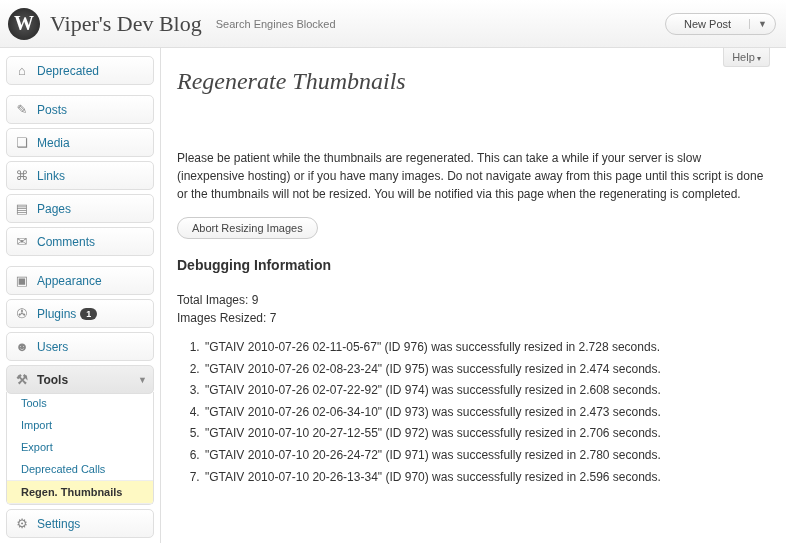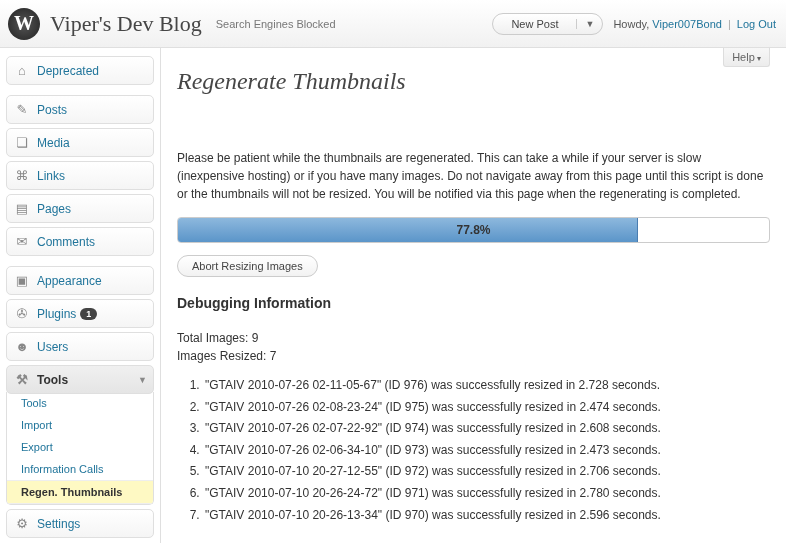--- a/index.html
+++ b/index.html
@@ -45,26 +45,20 @@
 
 <div class="header">
   <div class="wp-logo">W</div>
   <div class="site-title">Viper's Dev Blog</div>
   <div class="search-blocked">Search Engines Blocked</div>
   <div class="header-right">
     <div class="new-post-btn">
       <span>New Post</span>
       <span class="dd">▼</span>
     </div>
-    <div class="howdy">
-      <span>Howdy,</span>
-      <a>Viper007Bond</a>
-      <span class="sep">|</span>
-      <a>Log Out</a>
-    </div>
   </div>
 </div>
 
 <div class="main">
   <div class="sidebar">
     <div class="menu-item">
         <span class="micon">⌂</span>
         <span>Deprecated</span>
       </div>
     <div class="menu-sep"></div>
@@ -104,37 +98,33 @@
       </div>
     <div class="menu-item active">
         <span class="micon">⚒</span>
         <span>Tools</span>
         <span class="arrow">▼</span>
       </div>
     <ul class="submenu">
       <li>Tools</li>
       <li>Import</li>
       <li>Export</li>
-      <li>Information Calls</li>
+      <li>Deprecated Calls</li>
       <li class="current">Regen. Thumbnails</li>
     </ul>
     <div class="menu-item">
         <span class="micon">⚙</span>
         <span>Settings</span>
       </div>
   </div>
 
   <div class="content">
     <div class="help-tab">Help</div>
     <h2 class="page-title">Regenerate Thumbnails</h2>
     <p class="intro">Please be patient while the thumbnails are regenerated. This can take a while if your server is slow (inexpensive hosting) or if you have many images. Do not navigate away from this page until this script is done or the thumbnails will not be resized. You will be notified via this page when the regenerating is completed.</p>
-    <div class="progress-wrap">
-      <div class="progress-bar" style="width: 77.8%;"></div>
-      <div class="progress-text">77.8%</div>
-    </div>
     <button class="abort-btn">Abort Resizing Images</button>
     <h3 class="debug-title">Debugging Information</h3>
     <div class="stats">
       <div><span>Total Images:</span> <span>9</span></div>
       <div><span>Images Resized:</span> <span>7</span></div>
     </div>
     <ol class="log">
       <li>"GTAIV 2010-07-26 02-11-05-67" (ID 976) was successfully resized in 2.728 seconds.</li>
       <li>"GTAIV 2010-07-26 02-08-23-24" (ID 975) was successfully resized in 2.474 seconds.</li>
       <li>"GTAIV 2010-07-26 02-07-22-92" (ID 974) was successfully resized in 2.608 seconds.</li>

